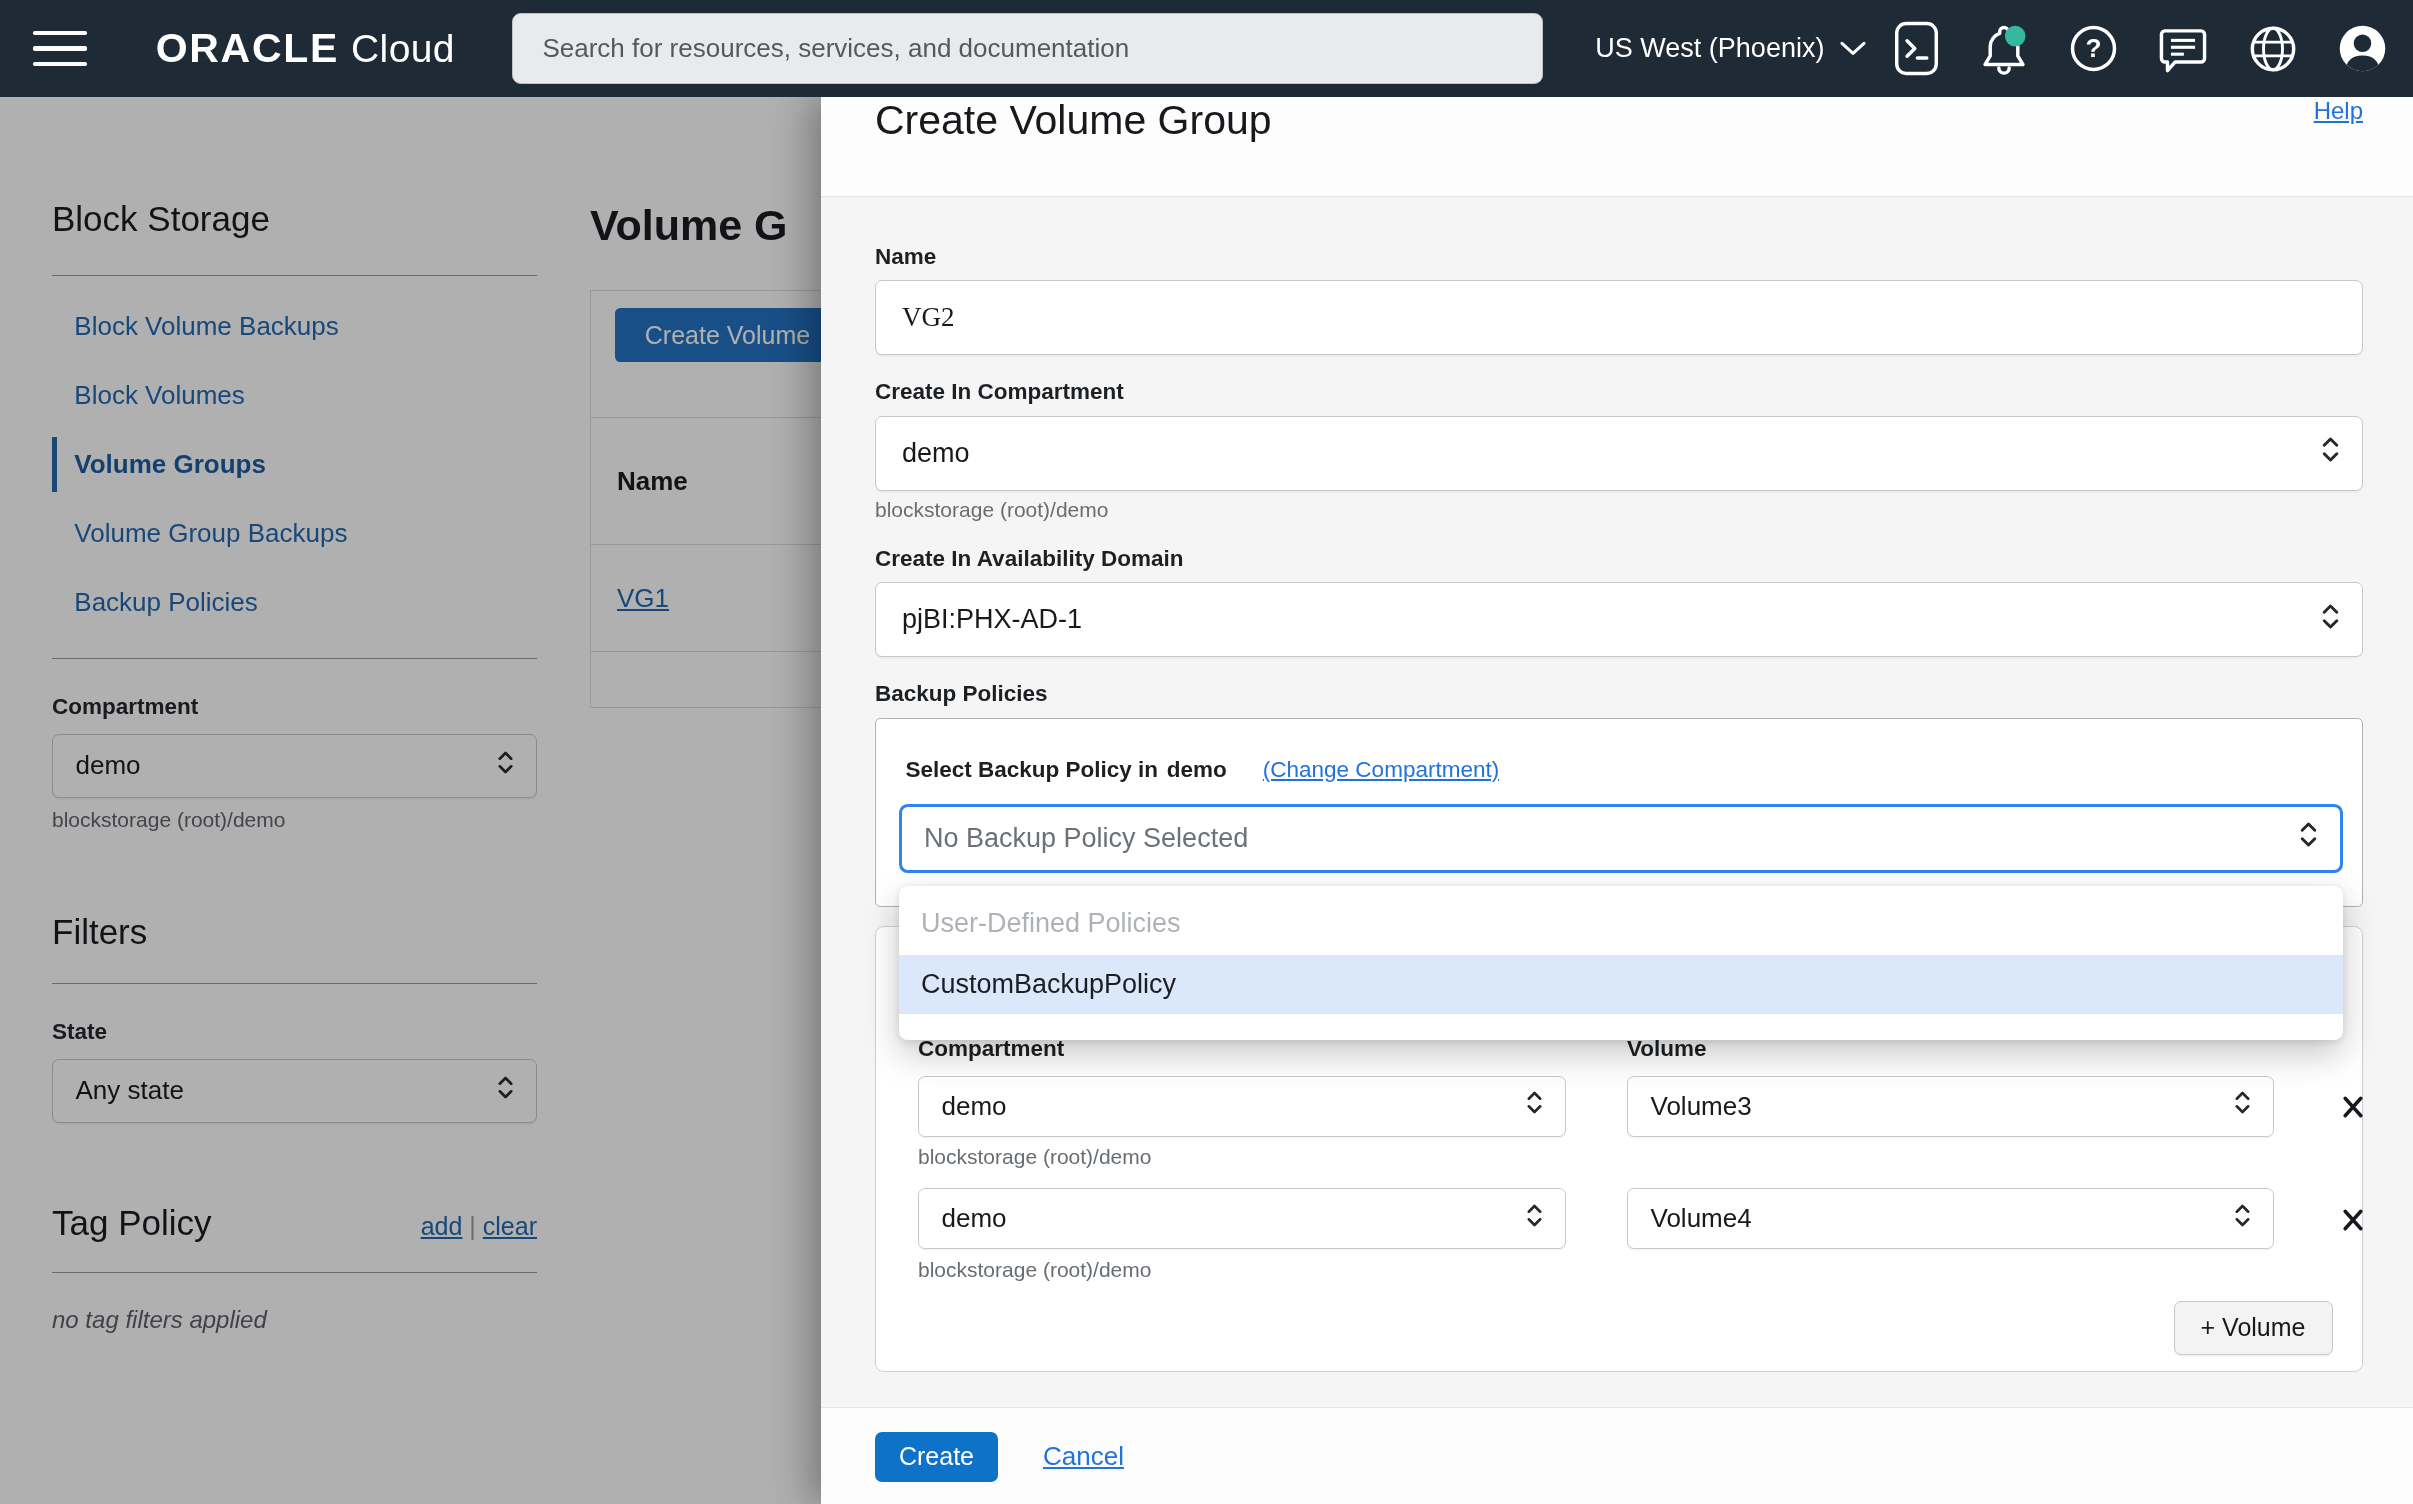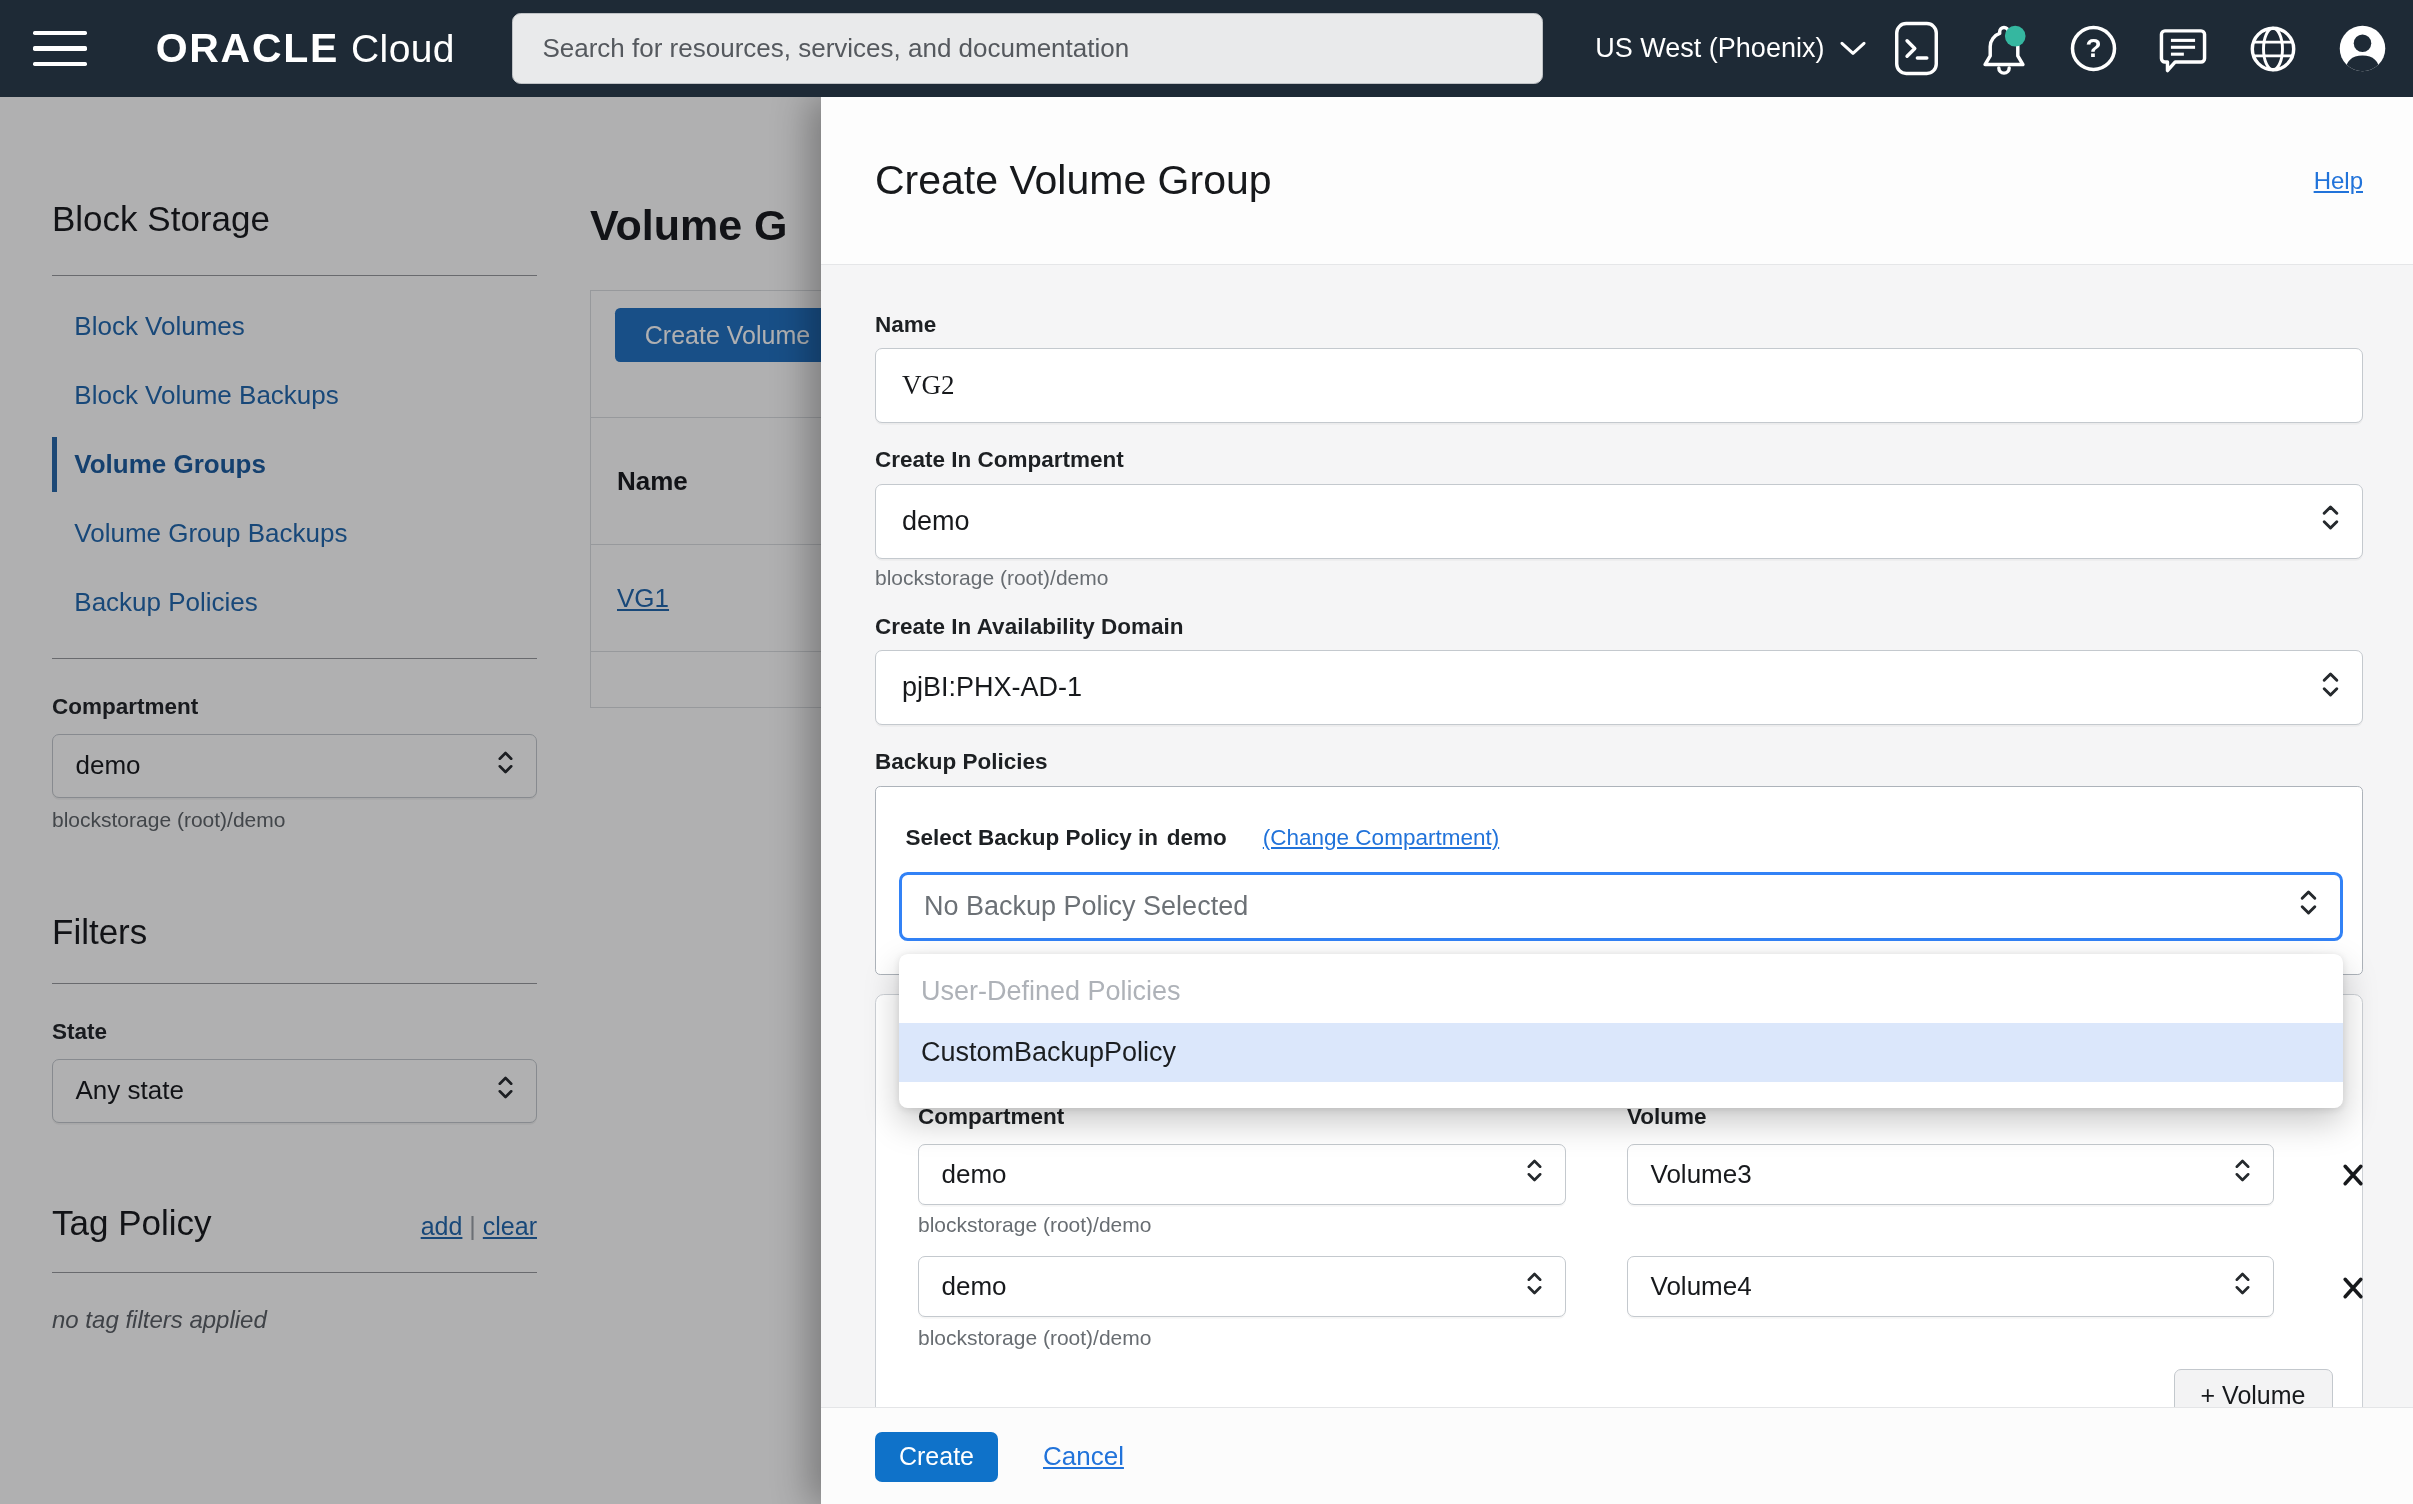--- a/index.html
+++ b/index.html
@@ -55,22 +55,22 @@
                    border:none; border-radius:5.2px; font-size:25px; font-family:inherit; text-align:center; padding:0 26px; cursor:pointer; }
   .bg-thead { height:127px; border-bottom:1.7px solid #dadde0; display:flex; align-items:center; }
   .bg-thead span { font-size:26px; font-weight:700; color:#17191c; padding-left:26px; }
   .bg-row { height:107px; border-bottom:1.7px solid #dadde0; display:flex; align-items:center; }
   .bg-row a { font-size:26px; color:#1f66ad; margin-left:26px; }
   .bg-row-empty { height:55px; }
 
   
   .panel { position:absolute; top:97px; left:821px; right:0; bottom:0; z-index:20;
            display:flex; flex-direction:column; background:#f5f5f6; box-shadow:-12px 0 35px rgba(0,0,0,0.30); }
-  .panel-header { height:168px; background:#fdfdfd; border-bottom:1.7px solid #e5e6e8;
-                  display:flex; align-items:center; padding:0 50px 0 54px; flex:0 0 auto; }
+  .panel-header { height:100px; background:#fdfdfd; border-bottom:1.7px solid #e5e6e8;
+                  display:flex; align-items:flex-start; padding:0 50px 0 54px; flex:0 0 auto; }
   .panel-title { font-size:41px; font-weight:400; color:#17191c; }
   .help-link { margin-left:auto; font-size:24px; color:#2173da; text-decoration:underline; }
   .panel-body { flex:1 1 auto; padding:47px 50px 0 54px; position:relative; overflow:hidden; }
 
   .f-label { font-size:22.5px; font-weight:700; color:#1d2023; line-height:26px; }
   .mt { margin-top:24px; }
   .f-input { margin-top:10.4px; width:100%; height:75px; background:#fff; border:1.7px solid #c4c9ce; border-radius:7px;
              font-family:Liberation Serif, serif; font-size:27px; color:#17191c; padding:0 26px; outline:none;
              box-shadow:0 1.7px 0 rgba(0,0,0,0.04); }
   .f-select { margin-top:10.4px; width:100%; height:75px; background:#fff; border:1.7px solid #c4c9ce; border-radius:7px;
@@ -120,24 +120,24 @@
 
 <div class="stage">
 
   <div class="bg-page">
 
     <div class="sidebar">
       <div class="sb-title">Block Storage</div>
       <hr class="sb-rule">
       <ul class="sb-nav">
         <li>
-            <a href="#">Block Volumes</a>
+            <a href="#">Block Volume Backups</a>
           </li>
         <li>
-            <a href="#">Block Volume Backups</a>
+            <a href="#">Block Volumes</a>
           </li>
         <li class="active">
             <a href="#">Volume Groups</a>
           </li>
         <li>
             <a href="#">Volume Group Backups</a>
           </li>
         <li>
             <a href="#">Backup Policies</a>
           </li>

